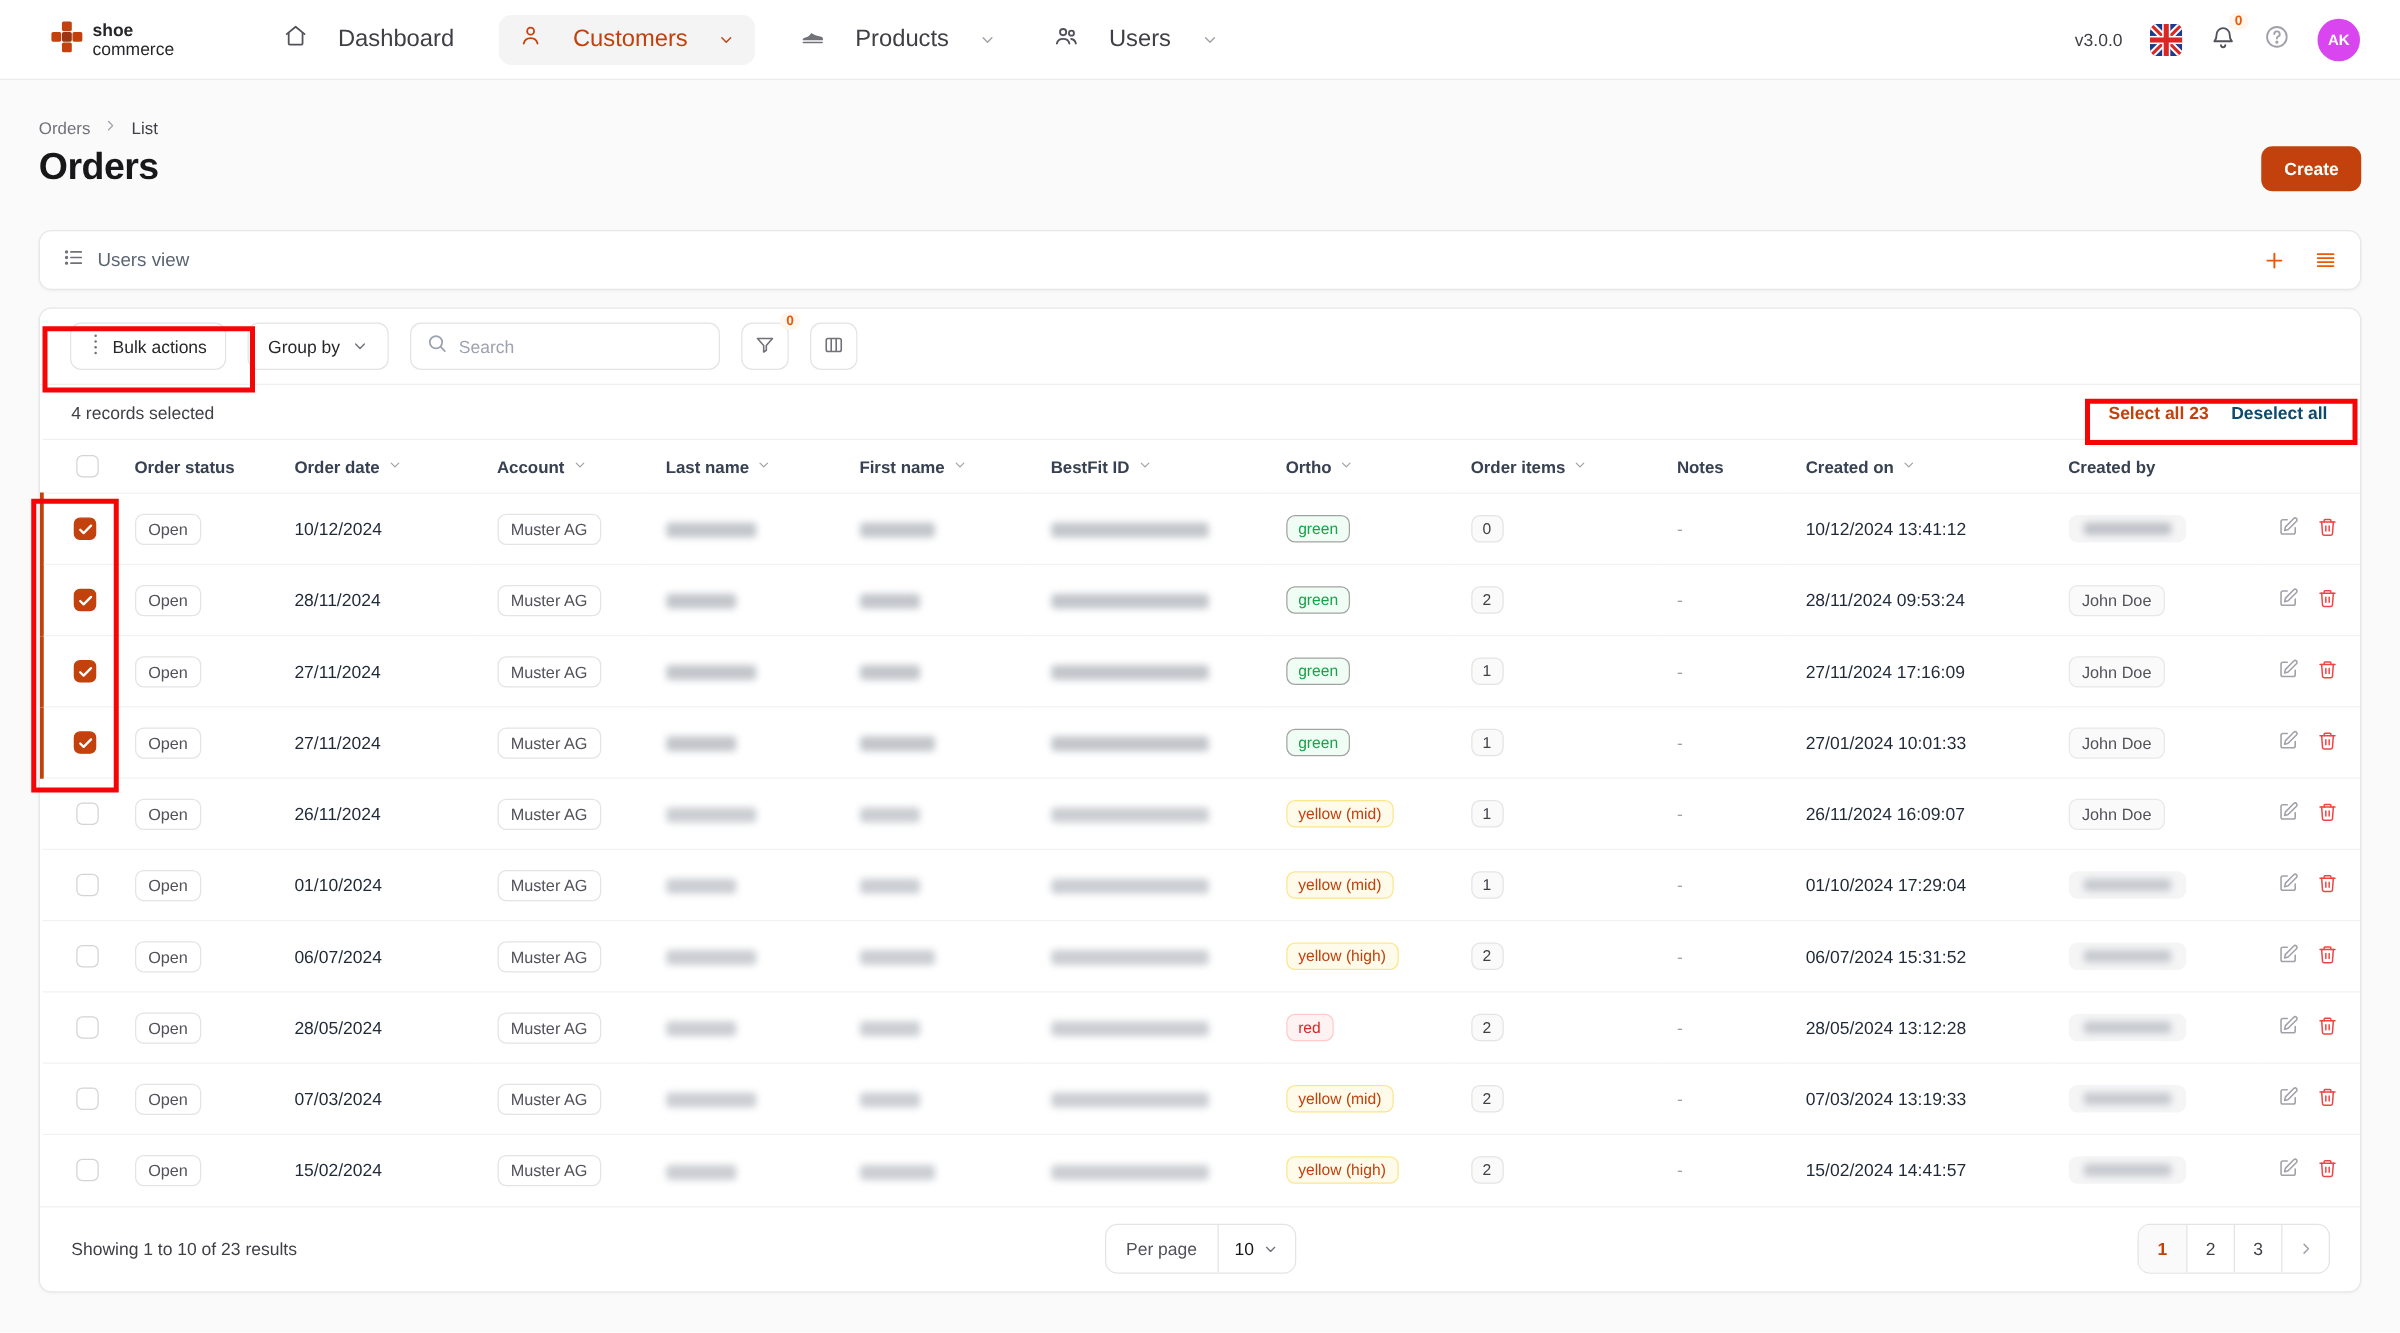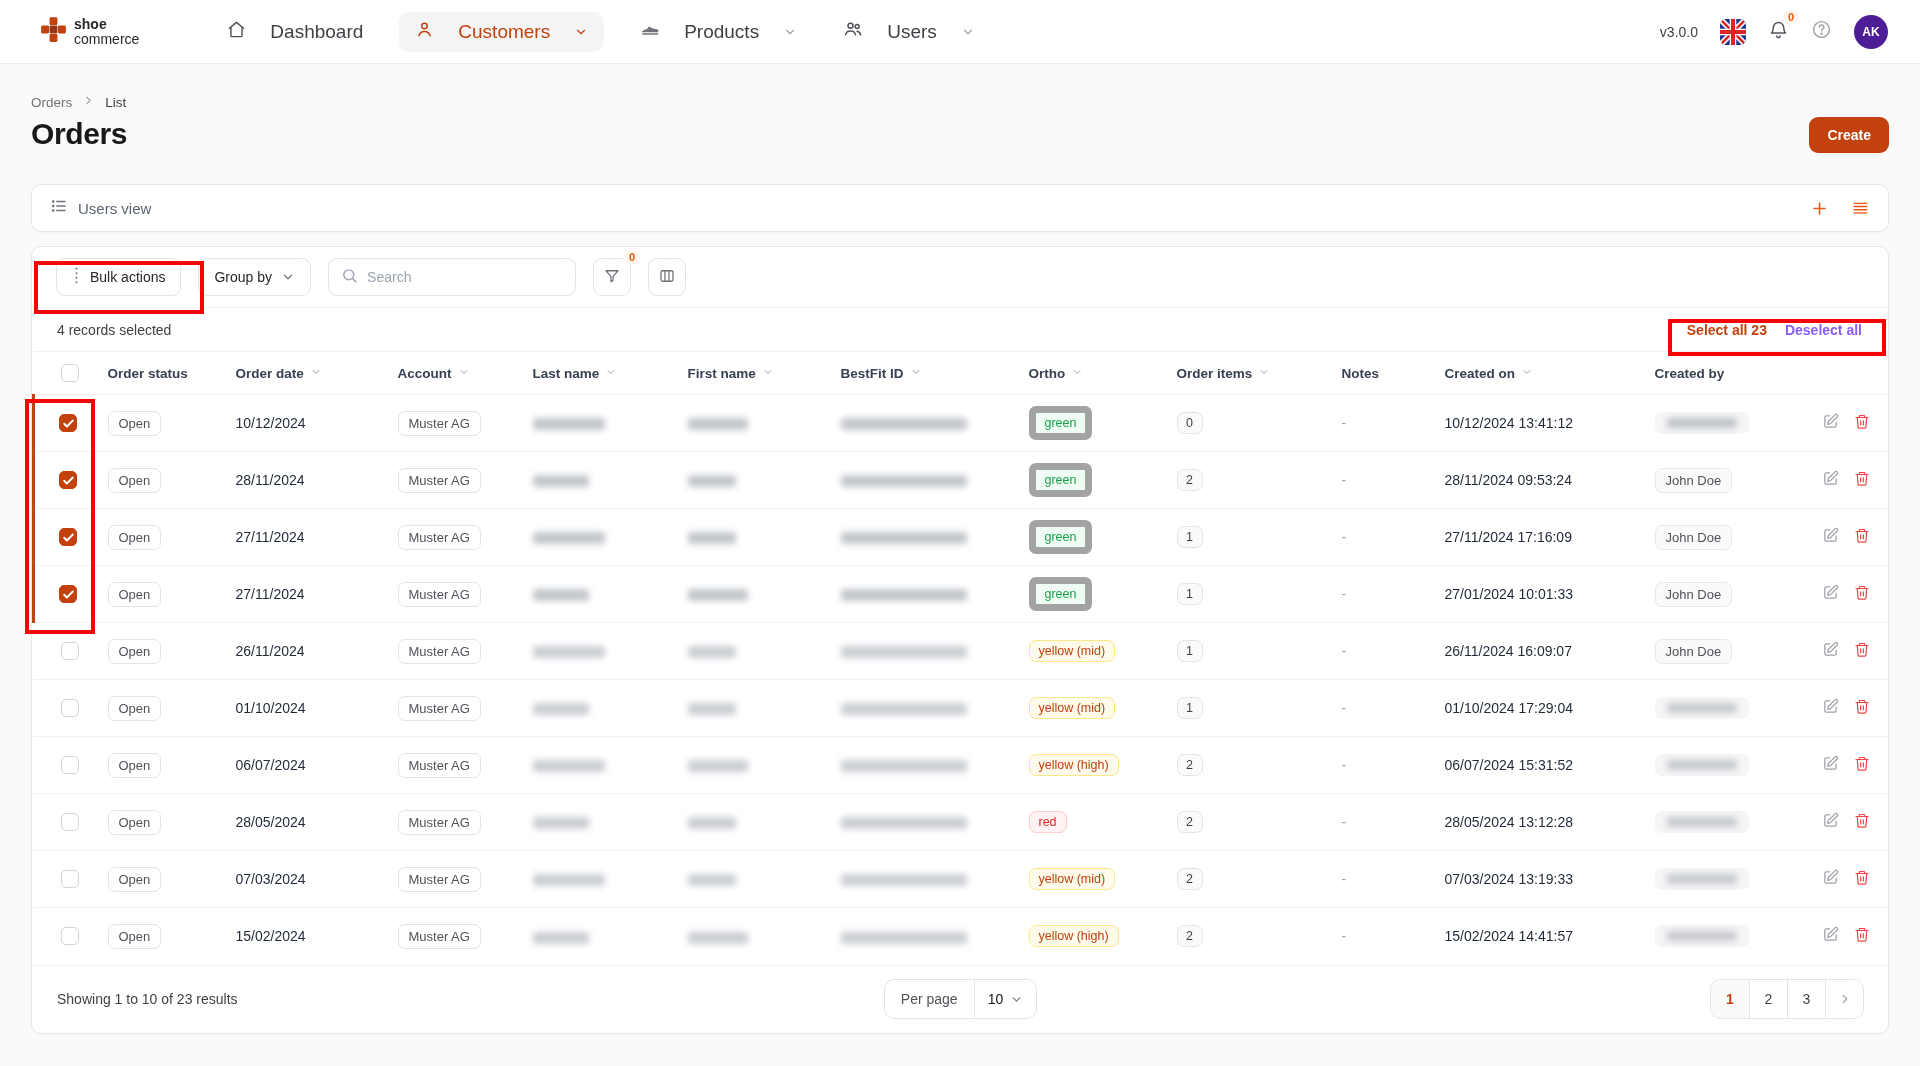--- a/index.html
+++ b/index.html
@@ -14,21 +14,21 @@
   .nav-menu { display:flex; align-items:center; gap:26px; margin-left:78px; }
   .nav-item { display:flex; align-items:center; gap:24px; font-size:19px; color:#3f3f46; height:40px; padding:0 10px; border-radius:10px; cursor:pointer; }
   .nav-item.active { background:#f4f4f5; color:#c2410c; padding:0 16px; font-weight:500; }
   .nav-item .chev { color:#a1a1aa; display:flex; }
   .nav-item.active .chev { color:#c2410c; }
   .nav-right { margin-left:auto; display:flex; align-items:center; gap:22px; }
   .version { font-size:14px; color:#3f3f46; }
   .flag { width:26px; height:26px; border-radius:6px; overflow:hidden; display:flex; cursor:pointer; }
   .icon-btn { position:relative; display:flex; align-items:center; cursor:pointer; }
   .mini-badge { position:absolute; top:-9px; right:-10px; background:#fff7ed; color:#ea580c; font-size:11px; font-weight:600; padding:1px 5px; border-radius:8px; }
-  .avatar { width:34px; height:34px; border-radius:50%; background:#4c1d95; color:#fff; font-size:12px; font-weight:600; display:flex; align-items:center; justify-content:center; cursor:pointer; }
+  .avatar { width:34px; height:34px; border-radius:50%; background:#d946ef; color:#fff; font-size:12px; font-weight:600; display:flex; align-items:center; justify-content:center; cursor:pointer; }
 
   
   .content { padding:0 31px; }
   .breadcrumb { display:flex; align-items:center; gap:10px; margin-top:30px; font-size:13.5px; }
   .crumb { color:#71717a; cursor:pointer; }
   .crumb.current { color:#3f3f46; }
   .crumb-sep { color:#a1a1aa; font-size:13px; }
   .title-row { display:flex; align-items:flex-start; justify-content:space-between; margin-top:7px; }
   .page-title { font-size:30px; font-weight:700; color:#18181b; letter-spacing:-.4px; }
   .create-btn { background:#c2410c; color:#fff; font-size:14px; font-weight:700; border:none; border-radius:9px; padding:0 18px; height:36px; cursor:pointer; }
@@ -44,38 +44,38 @@
   .btn { display:flex; align-items:center; gap:9px; height:38px; background:#fff; border:1px solid #e4e4e7; border-radius:9px; padding:0 15px; font-size:14px; color:#27272a; font-weight:500; cursor:pointer; }
   .btn .chev { color:#71717a; display:flex; }
   .search-wrap { display:flex; align-items:center; gap:9px; width:248px; height:38px; border:1px solid #e4e4e7; border-radius:9px; padding:0 12px; background:#fff; }
   .search-wrap input { border:none; outline:none; font-size:14px; color:#27272a; width:100%; font-family:inherit; background:transparent; }
   .search-wrap input::placeholder { color:#9ca3af; }
   .sq-btn { position:relative; width:38px; height:38px; border:1px solid #e4e4e7; border-radius:9px; background:#fff; display:flex; align-items:center; justify-content:center; cursor:pointer; }
 
   .records-bar { height:44px; border-top:1px solid #eef0f2; display:flex; align-items:center; padding:0 26px 0 25px; font-size:14px; color:#3f3f46; }
   .sel-links { margin-left:auto; display:flex; align-items:center; gap:18px; font-size:14px; font-weight:600; }
   .link-select { color:#c2410c; cursor:pointer; }
-  .link-deselect { color:#8b5cf6; cursor:pointer; }
+  .link-deselect { color:#0c4a6e; cursor:pointer; }
 
   
   table { border-collapse:collapse; table-layout:fixed; width:1856px; }
   col.c-cb{width:58px} col.c-status{width:128px} col.c-date{width:162px} col.c-acct{width:135px}
   col.c-last{width:155px} col.c-first{width:153px} col.c-bfid{width:188px} col.c-ortho{width:148px}
   col.c-items{width:165px} col.c-notes{width:103px} col.c-con{width:210px} col.c-cby{width:167px} col.c-act{width:84px}
   thead th { height:43px; border-top:1px solid #eef0f2; text-align:left; font-size:13.5px; font-weight:600; color:#374151; padding-left:16px; }
   thead th .th-inner { display:flex; align-items:center; gap:6px; }
   tbody td { height:57px; border-top:1px solid #f1f2f4; padding-left:16px; font-size:14px; color:#1f2937; }
   td.cb-cell, th.cb-cell { padding-left:27px; }
   tr.selected td.cb-cell { border-left:3px solid #c2410c; padding-left:24px; }
   .checkbox { width:18px; height:18px; border:1.5px solid #d4d4d8; border-radius:5px; background:#fff; cursor:pointer; display:flex; align-items:center; justify-content:center; }
   .checkbox.checked { background:#c2410c; border-color:#c2410c; }
   .pill { display:inline-block; font-size:13px; color:#52525b; border:1px solid #e4e4e7; background:#fff; border-radius:7px; padding:4px 10px; white-space:nowrap; }
   .chip { display:inline-block; font-size:13px; color:#52525b; border:1px solid #e8e8ec; background:#fafafa; border-radius:7px; padding:4px 10px; white-space:nowrap; }
   .badge-ortho { display:inline-block; font-size:12.5px; border-radius:7px; padding:3px 9px; white-space:nowrap; }
-  .ortho-green { color:#16a34a; background:#f0fdf4; border:7px solid #a3a3a3; }
+  .ortho-green { color:#16a34a; background:#f0fdf4; border:1px solid #a3a3a3; }
   .ortho-yellow { color:#c2410c; background:#fffbeb; border:1px solid #fde68a; }
   .ortho-red { color:#dc2626; background:#fef2f2; border:1px solid #fecaca; }
   .badge-count { display:inline-block; min-width:26px; text-align:center; font-size:12.5px; color:#3f3f46; background:#fafafa; border:1px solid #e4e4e7; border-radius:7px; padding:3px 6px; }
   .notes-dash { color:#9ca3af; }
   .blur { display:inline-block; height:12px; border-radius:3px; background:#a8adb5; filter:blur(3px); opacity:.6; vertical-align:middle; }
   .blur-chip { display:inline-flex; align-items:center; justify-content:center; background:#f5f5f6; border-radius:7px; padding:6px 12px; }
   .blur-chip .blur { height:10px; }
   tr.selected .blur { background:#9aa0a8; }
   .actions-cell { text-align:right; padding-right:24px; }
   .actions-inner { display:inline-flex; align-items:center; gap:15px; }

